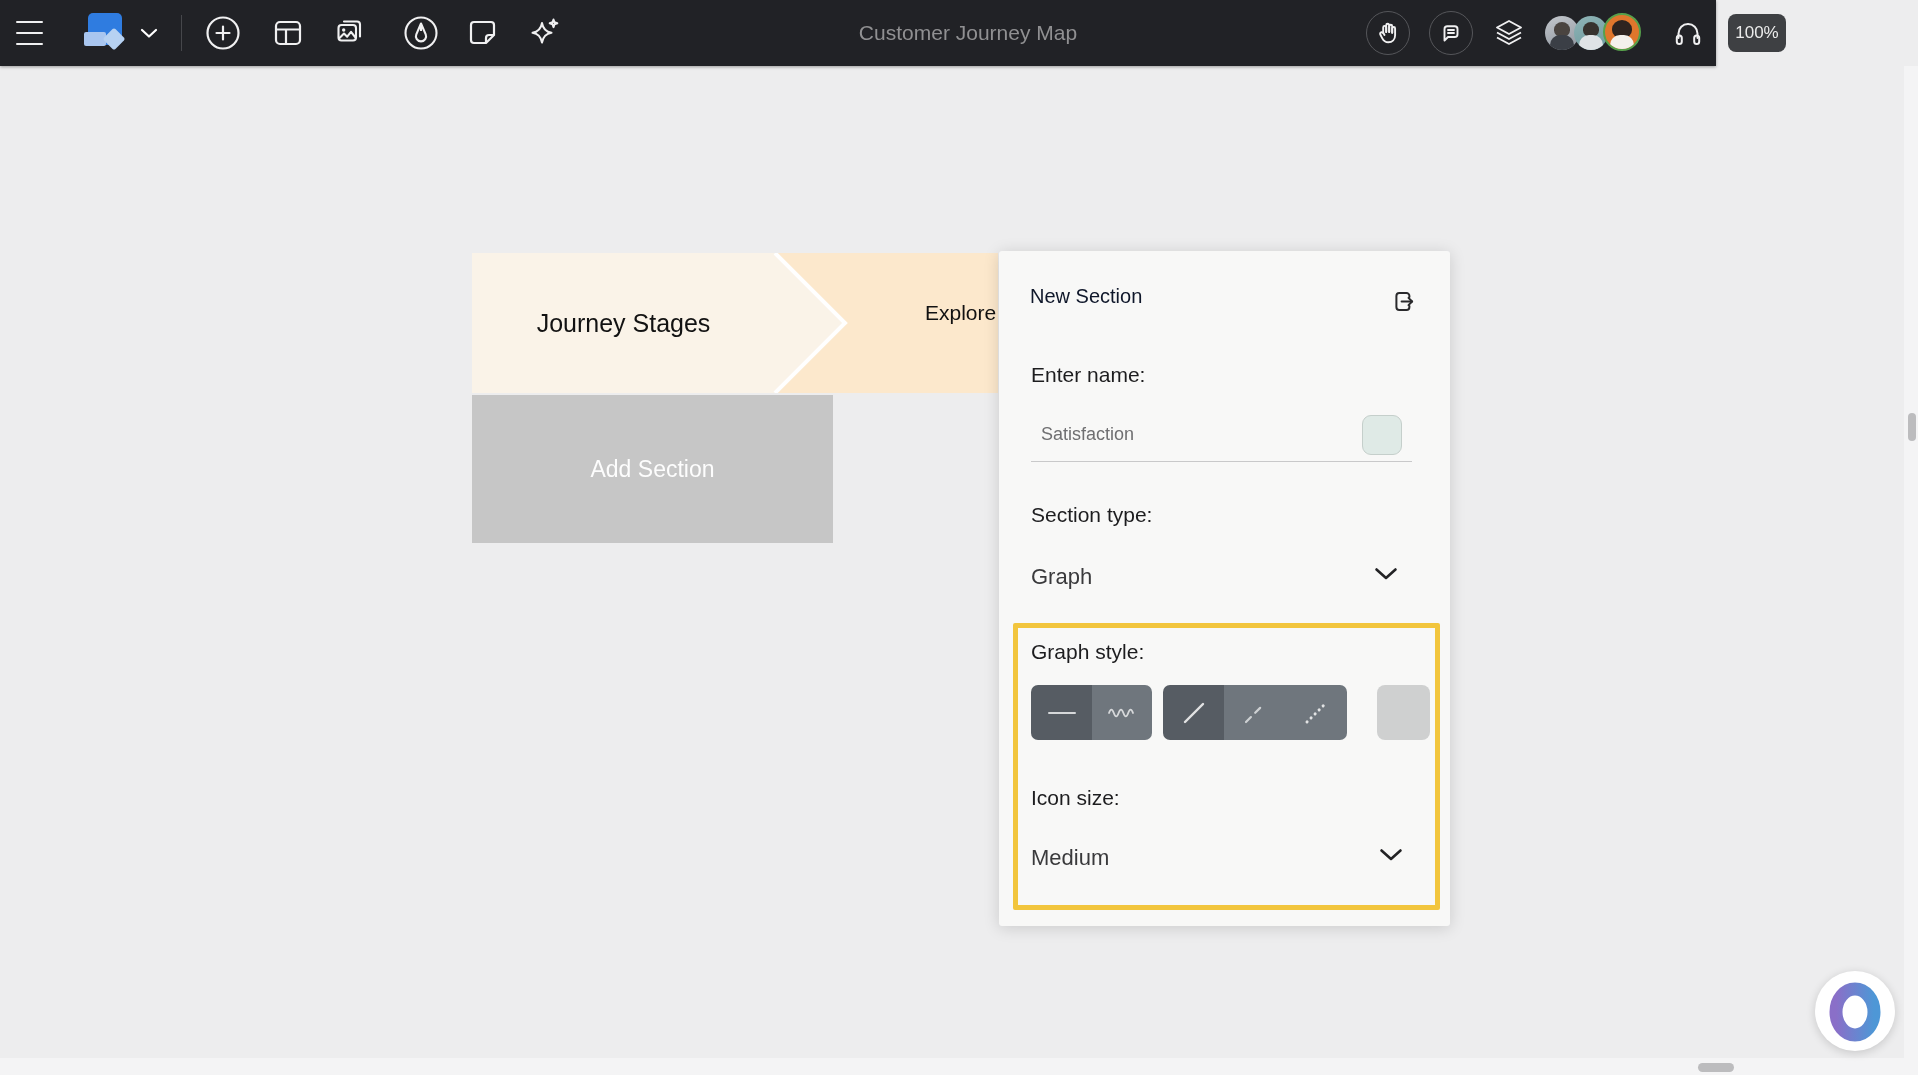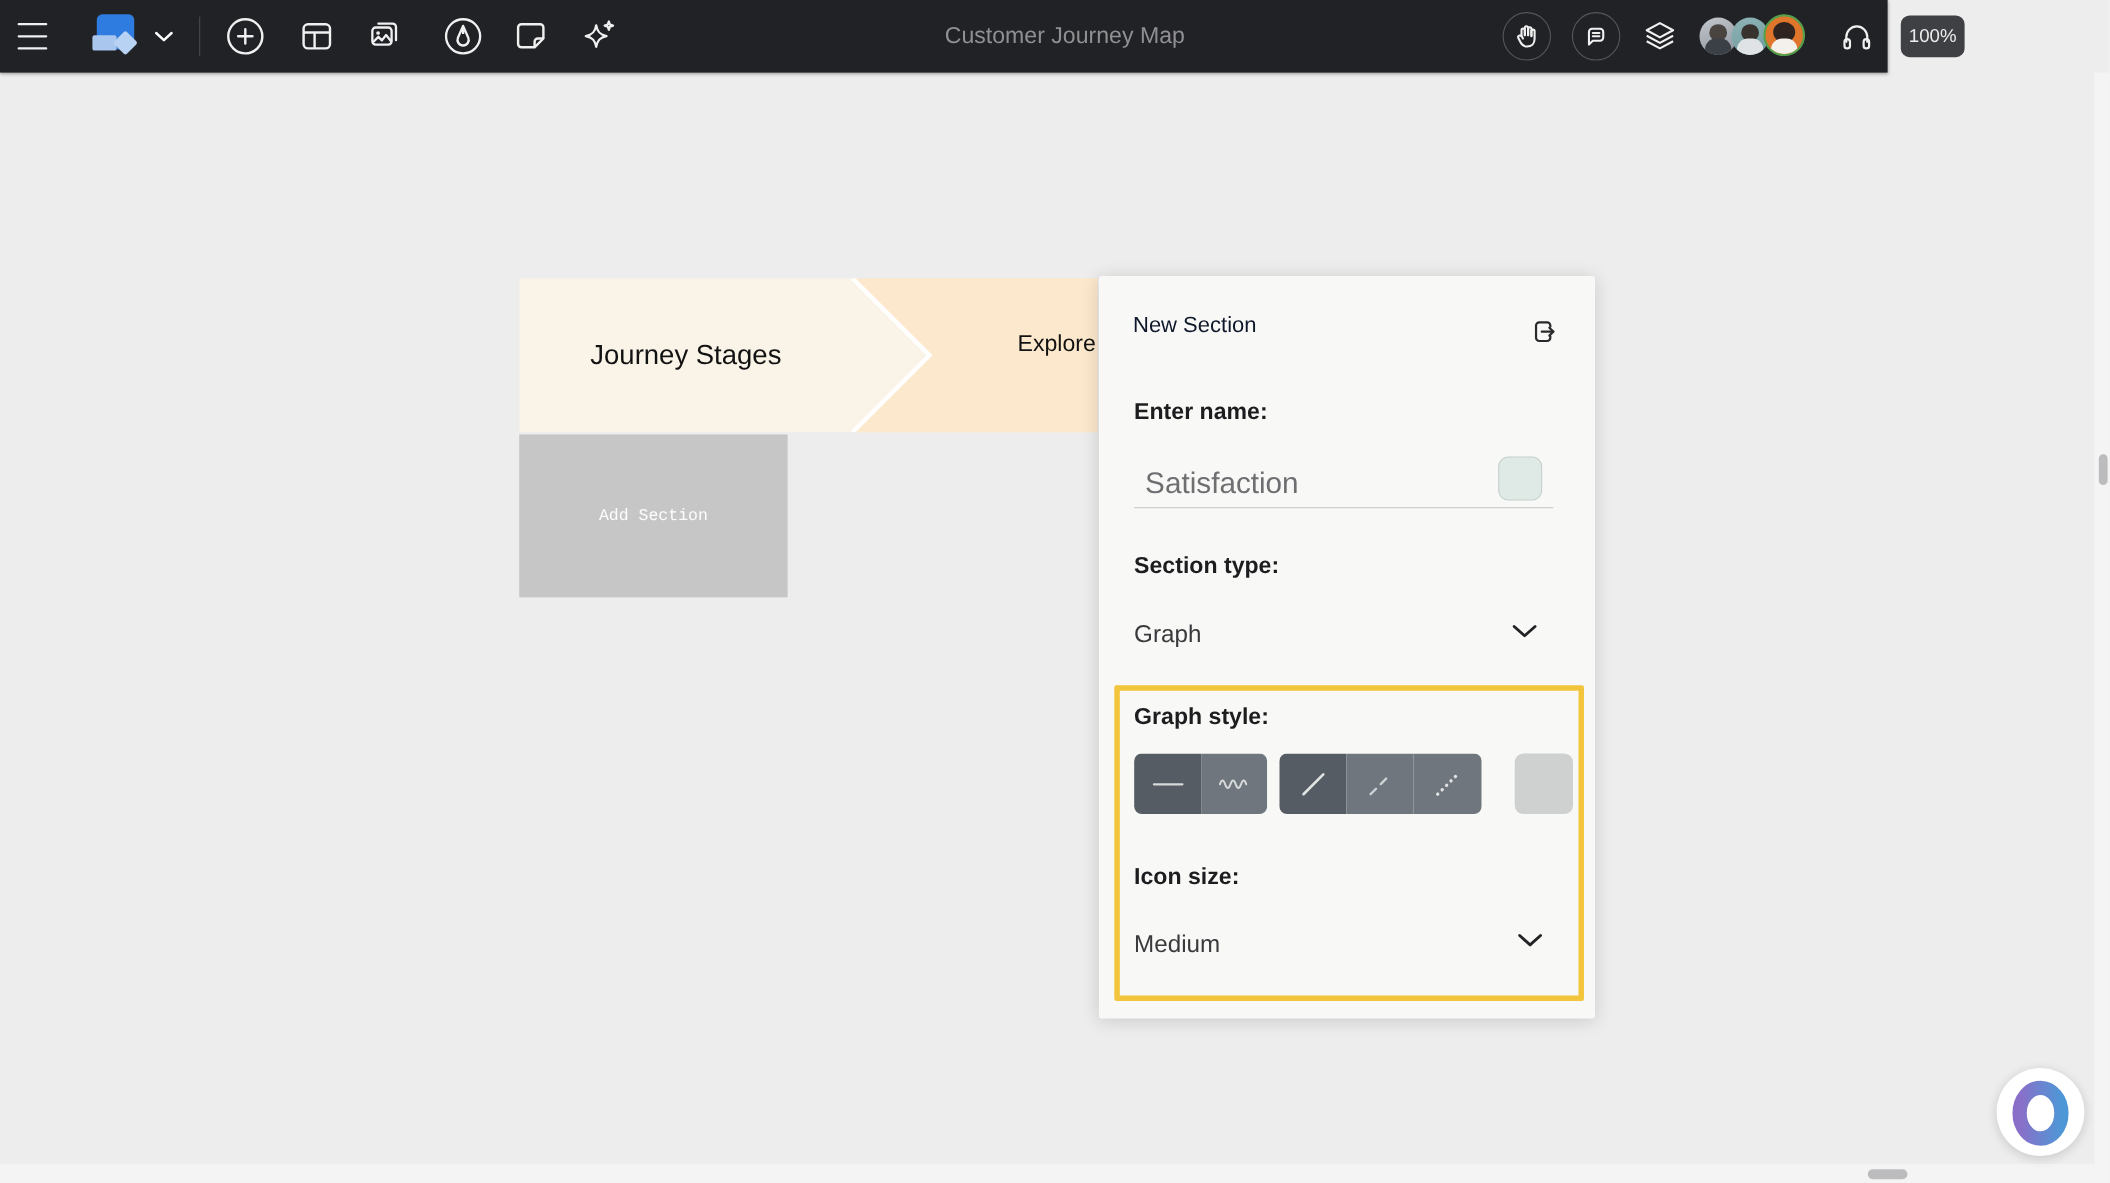--- a/index.html
+++ b/index.html
@@ -47,31 +47,31 @@
               color:#ececec;font-size:17px;font-family:"Liberation Sans",sans-serif;cursor:pointer;
               display:flex;align-items:center;justify-content:center;}
 
   
   .peach-stage{position:absolute;left:775px;top:253px;width:223px;height:140px;background:var(--stage-peach);overflow:hidden;cursor:pointer;}
   .peach-stage .lbl{position:absolute;left:150px;top:0;height:120px;display:flex;align-items:center;
                     color:#121212;font-size:21px;white-space:nowrap;}
   .banner-svg{position:absolute;left:472px;top:253px;z-index:2;cursor:pointer;}
   .stage-label{position:absolute;left:472px;top:253px;width:303px;height:140px;z-index:3;display:flex;align-items:center;
                justify-content:center;color:#121212;font-size:25px;pointer-events:none;}
-  .add-section{position:absolute;left:472px;top:395px;width:244px;height:148px;background:var(--add-gray);border:none;
-               color:#fdfdfd;font-size:15px;font-family:Liberation Mono, monospace;cursor:pointer;}
+  .add-section{position:absolute;left:472px;top:395px;width:361px;height:148px;background:var(--add-gray);border:none;
+               color:#fdfdfd;font-size:23px;font-family:Liberation Sans, sans-serif;cursor:pointer;}
 
   
   .panel{position:absolute;left:999px;top:251px;width:451px;height:675px;background:var(--panel-bg);
          border-radius:3px;box-shadow:0 2px 16px rgba(0,0,0,.15);z-index:10;}
   .panel .abs{position:absolute;}
   .panel-title{left:31px;top:34px;font-size:20px;font-weight:500;color:#0f172a;}
   .export-btn{left:388px;top:34px;width:34px;height:34px;background:none;border:none;color:#2a2a2c;cursor:pointer;}
-  .field-label{left:32px;font-size:21px;font-weight:700;color:var(--text-dark);}
-  .name-value{left:42px;top:173px;font-size:27px;color:var(--text-gray);}
+  .field-label{left:32px;font-size:21px;font-weight:400;color:var(--text-dark);}
+  .name-value{left:42px;top:173px;font-size:18px;color:var(--text-gray);}
   .name-underline{left:32px;top:210px;width:381px;height:1px;background:#c9c9ca;}
   .name-swatch{left:363px;top:164px;width:40px;height:40px;background:var(--name-swatch);
                border:1px solid #c5cfcb;border-radius:9px;cursor:pointer;}
   .dd-value{font-size:22px;color:var(--text-mid);cursor:pointer;}
   .chev{color:#232325;cursor:pointer;}
   .yellow-box{left:14px;top:372px;width:427px;height:287px;border:5px solid var(--accent-yellow);border-radius:2px;}
   .style-row{left:32px;top:434px;height:55px;display:flex;align-items:center;}
   .seg-group{display:flex;height:55px;border-radius:7px;overflow:hidden;}
   .seg{border:none;height:55px;display:flex;align-items:center;justify-content:center;cursor:pointer;padding:0;}
   .seg.sel{background:var(--seg-selected);} .seg.uns{background:var(--seg-unselected);}

